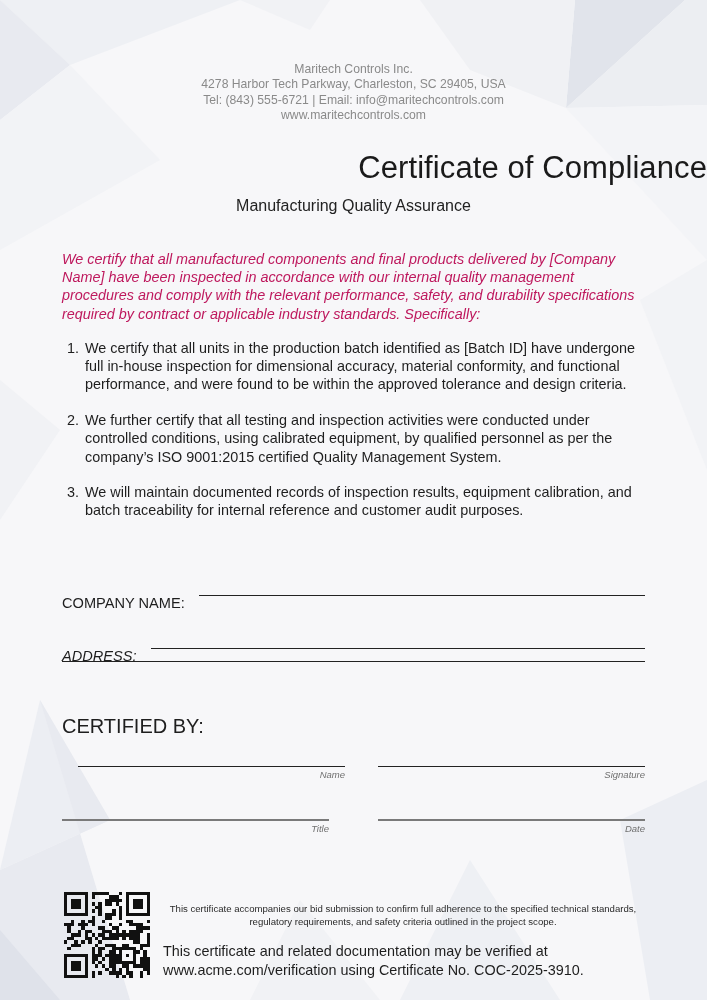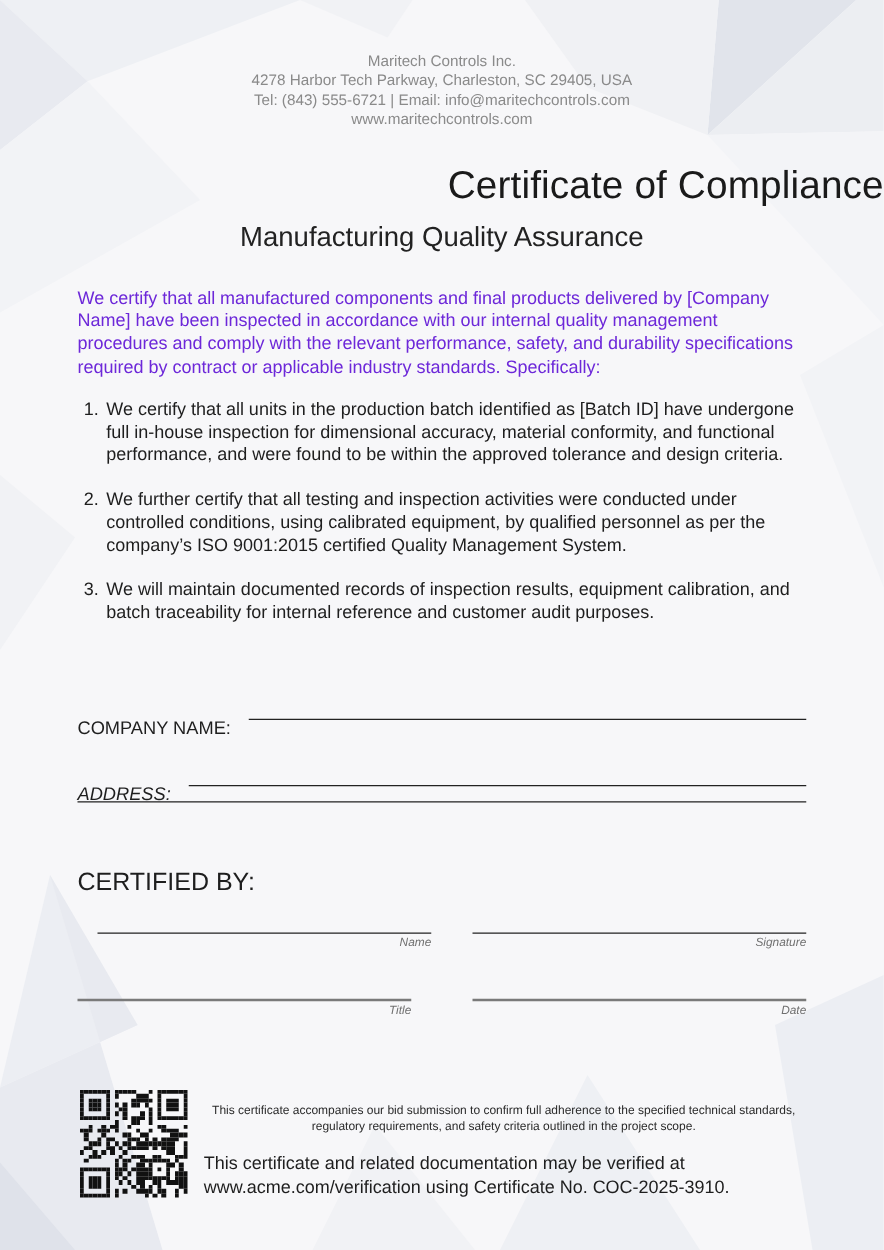--- a/index.html
+++ b/index.html
@@ -3,31 +3,31 @@
 <meta charset="utf-8">
 <style>
   html, body { margin: 0; padding: 0; }
   body {
     width: 707px; height: 1000px; overflow: hidden; position: relative;
     background: #f7f7f9;
     font-family: "Liberation Sans", "DejaVu Sans", sans-serif;
     color: #1e1e1e;
   }
   .bg { position: absolute; inset: 0; z-index: 0; }
-  .page { position: absolute; inset: 0; z-index: 1; }
+  .page { position: absolute; inset: 0; z-index: 1; margin-top: 20px; }
 
   .header { position: absolute; top: 42px; left: 0; width: 707px; text-align: center;
     color: #8a8a8a; font-size: 12.2px; line-height: 15.3px; }
   .title { position: absolute; top: 130px; left: 0; width: 707px; text-align: right;
     font-size: 31px; color: #1a1a1a; letter-spacing: 0.1px; }
   .subtitle { position: absolute; top: 177px; left: 0; width: 707px; text-align: center;
-    font-size: 22px; color: #222; }
+    font-size: 16px; color: #222; }
 
   .intro { position: absolute; top: 230px; left: 62px; width: 586px;
-    font-size: 14.4px; line-height: 18.2px; color: #6d28d9; }
+    font-size: 14.4px; line-height: 18.2px; color: #be185d; font-style: italic; }
   .list { position: absolute; top: 319px; left: 62px; width: 586px; margin: 0; padding: 0; list-style: none;
     font-size: 14.4px; line-height: 18.2px; color: #1e1e1e; }
   .list li { position: relative; padding-left: 23px; margin-bottom: 17.5px; }
   .list li .num { position: absolute; left: 5px; top: 0; }
 
   .field-row { position: absolute; left: 62px; width: 583px; display: flex; align-items: flex-start;
     font-size: 14.6px; color: #1e1e1e; }
   .field-row .lbl { white-space: nowrap; margin-right: 14px; }
   .field-row .line { flex: 1; border-bottom: 1.3px solid #222; height: 0; margin-bottom: 3px; }
   .blank-line { position: absolute; left: 62px; width: 583px; border-bottom: 1.3px solid #222; }

